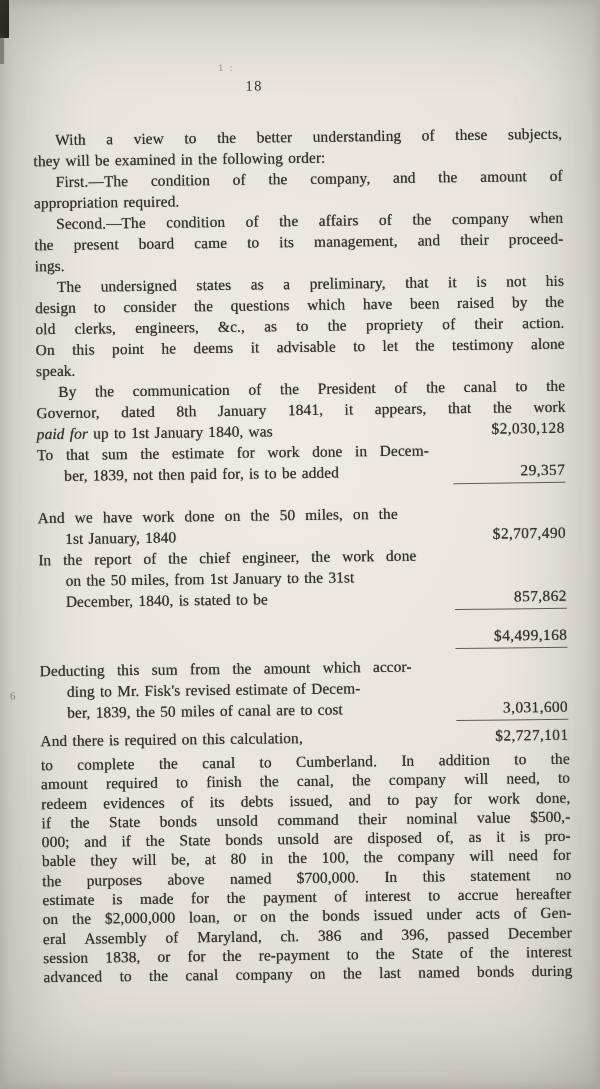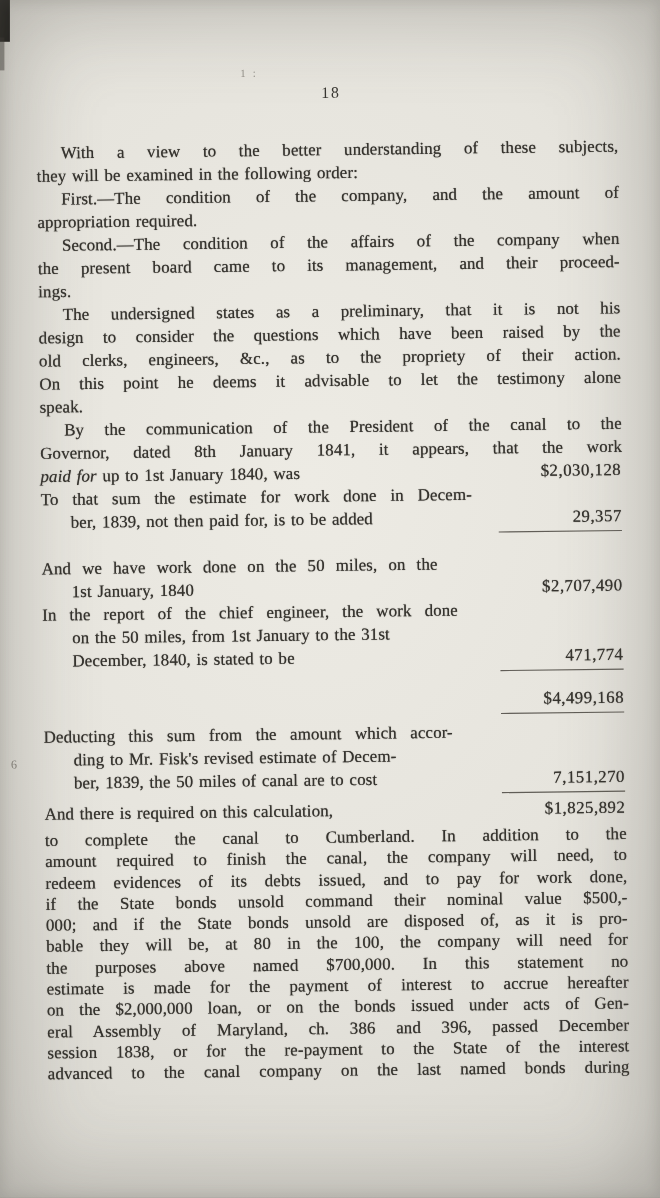--- a/index.html
+++ b/index.html
@@ -18,21 +18,21 @@
     box-shadow: inset 0 0 75px 14px rgba(96,93,86,.32),
                 inset 0 0 12px 2px rgba(96,93,86,.18);
   }
   .corner-artifact { position: absolute; left: 0; top: 0; width: 9px; height: 38px; background: #181714; }
   .corner-artifact-2 { position: absolute; left: 0; top: 34px; width: 4px; height: 30px; background: rgba(44,42,38,.45); }
   .tilt {
     position: absolute; left: 0; top: 0; width: 600px; height: 1089px;
     transform: rotate(-0.7deg); transform-origin: 300px 450px; color: #35332e;
   }
   .header-mark { position: absolute; left: 223px; top: 61px; font-size: 10px; color: rgba(78,75,68,.55); letter-spacing: 2px; }
-  .pageno { position: absolute; left: 250px; top: 77px; width: 64px; text-align: right; font-size: 14.5px; letter-spacing: 1.5px; color: #3a3833; }
+  .pageno { position: absolute; left: 250px; top: 77px; width: 64px; text-align: left; font-size: 14.5px; letter-spacing: 1.5px; color: #3a3833; }
   .margin-mark { position: absolute; left: 7px; top: 686px; font-size: 11px; color: rgba(84,80,72,.65); }
   .content {
     position: absolute; left: 37px; top: 126px; width: 529px;
     font-size: 15.4px; line-height: 21px; letter-spacing: .1px; word-spacing: 1.2px;
     text-shadow: 0 0 .8px rgba(56,53,47,.85);
   }
   .line { display: block; }
   .j { text-align: justify; text-align-last: justify; }
   .ind { text-indent: 22px; }
   .hin { padding-left: 27px; }
@@ -101,43 +101,43 @@
       <div class="row mt18">
         <div class="line j w360">And we have work done on the 50 miles, on the</div>
         <div class="line hin">1st January, 1840</div>
         <span class="amount">$2,707,490</span>
       </div>
 
       <div class="row">
         <div class="line j w378">In the report of the chief engineer, the work done</div>
         <div class="line hin">on the 50 miles, from 1st January to the 31st</div>
         <div class="line hin">December, 1840, is stated to be</div>
-        <span class="amount">471,774</span>
+        <span class="amount">857,862</span>
       </div>
 
       <div class="rule"></div>
 
       <div class="subtotal-row mt15">
         <span class="amount">$4,499,168</span>
       </div>
 
       <div class="rule"></div>
 
       <div class="row mt6">
         <div class="line j w372">Deducting this sum from the amount which accor-</div>
         <div class="line hin">ding to Mr. Fisk's revised estimate of Decem-</div>
         <div class="line hin">ber, 1839, the 50 miles of canal are to cost</div>
-        <span class="amount">7,151,270</span>
+        <span class="amount">3,031,600</span>
       </div>
 
       <div class="rule"></div>
 
       <div class="row mt4">
         <div class="line">And there is required on this calculation,</div>
-        <span class="amount">$1,825,892</span>
+        <span class="amount">$2,727,101</span>
       </div>
 
       <div class="para closing mt4">
         <div class="line j">to complete the canal to Cumberland.  In addition to the</div>
         <div class="line j">amount required to finish the canal, the company will need, to</div>
         <div class="line j">redeem evidences of its debts issued, and to pay for work done,</div>
         <div class="line j">if the State bonds unsold command their nominal value $500,-</div>
         <div class="line j">000; and if the State bonds unsold are disposed of, as it is pro-</div>
         <div class="line j">bable they will be, at 80 in the 100, the company will need for</div>
         <div class="line j">the purposes above named $700,000.  In this statement no</div>

